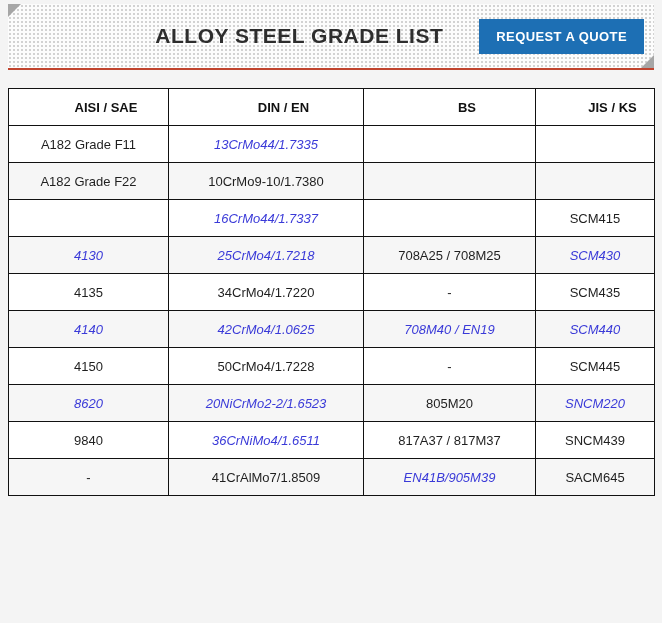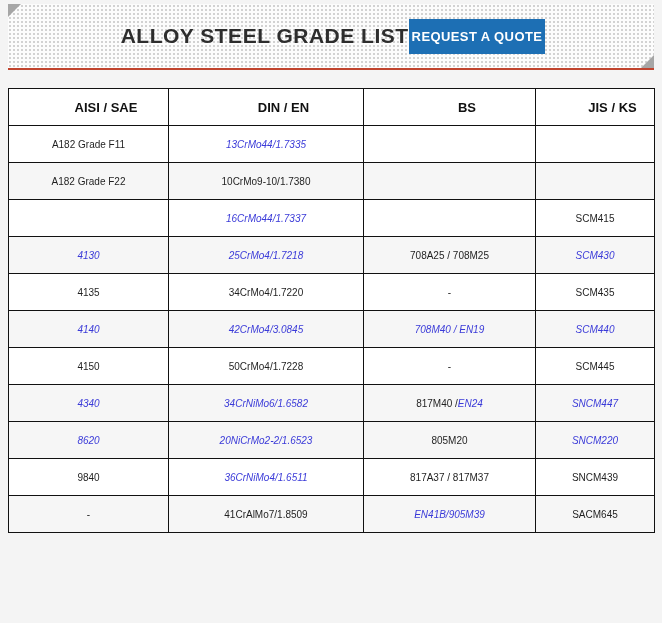--- a/index.html
+++ b/index.html
@@ -11,54 +11,55 @@
     overflow:hidden;
   }
   .header-box {
     position:absolute; left:8px; top:4px;
     width:646px; height:66px;
     box-sizing:border-box;
     background-color:#fcfcfc;
     background-image: radial-gradient(#d2d2d2 1px, rgba(0,0,0,0) 1.2px);
     background-size:4px 4px;
     border-bottom:2px solid var(--accent-red,#c0432e);
-    display:flex; align-items:center; justify-content:center;
+    display:flex; align-items:center; justify-content:flex-end;
     padding:0 10px 0 14px;
   }
   .corner-tl {
     position:absolute; top:0; left:0; width:0; height:0;
     border-top:13px solid #a6a6a6; border-right:13px solid transparent;
   }
   .corner-br {
     position:absolute; bottom:0; right:0; width:0; height:0;
     border-bottom:13px solid #a6a6a6; border-left:13px solid transparent;
   }
   .page-title {
     font-size:21px; font-weight:bold; color:#2d2d2d;
     letter-spacing:0.5px;
   }
   .quote-btn {
     background:var(--button-blue,#1d6fb4);
     color:#ffffff; font-weight:bold; font-size:13px;
     letter-spacing:0.4px;
-    border:none; padding:10px 3px; cursor:pointer;
+    border:none; padding:10px 17px; cursor:pointer;
     font-family:"Liberation Sans", sans-serif;
+    margin-left:36px;
   }
   table.grade-table {
     position:absolute; left:8px; top:88px;
     width:646px;
     border-collapse:collapse;
     table-layout:fixed;
     background:#ffffff;
   }
   .grade-table th, .grade-table td {
     border:1px solid #111111;
     height:34px;
     text-align:center; vertical-align:middle;
-    font-size:10px; color:#1f1f1f;
+    font-size:13px; color:#1f1f1f;
     overflow:hidden;
   }
   .grade-table th { font-weight:bold; font-size:13px; color:#111;padding-left:36px; }
   .grade-table tr.shaded td { background:var(--alt-row-bg,#f6f6f6);text-align:center; }
   .grade-table .lnk { color:var(--link-blue,#3a3ad8); cursor:pointer; text-decoration:none;font-style:italic; }
 </style>
 </head>
 <body>
 
 <div class="page" style="--link-blue: #3a3ad8; --button-blue: #1d6fb4; --accent-red: #c0432e; --alt-row-bg: #f6f6f6; background: rgb(244, 244, 244);">
@@ -110,35 +111,29 @@
           <td><span class="lnk">SCM430</span></td>
         </tr>
         <tr>
           <td><span>4135</span></td>
           <td><span>34CrMo4/1.7220</span></td>
           <td><span>-</span></td>
           <td><span>SCM435</span></td>
         </tr>
         <tr class="shaded">
           <td><span class="lnk">4140</span></td>
-          <td><span class="lnk">42CrMo4/3.0845</span></td>
+          <td><span class="lnk">42CrMo4/1.0625</span></td>
           <td><span class="lnk">708M40 / EN19</span></td>
           <td><span class="lnk">SCM440</span></td>
         </tr>
         <tr>
           <td><span>4150</span></td>
           <td><span>50CrMo4/1.7228</span></td>
           <td><span>-</span></td>
           <td><span>SCM445</span></td>
-        </tr>
-        <tr class="shaded">
-          <td><span class="lnk">4340</span></td>
-          <td><span class="lnk">34CrNiMo6/1.6582</span></td>
-          <td><span>817M40 /</span><span class="lnk">EN24</span></td>
-          <td><span class="lnk">SNCM447</span></td>
         </tr>
         <tr class="shaded">
           <td><span class="lnk">8620</span></td>
           <td><span class="lnk">20NiCrMo2-2/1.6523</span></td>
           <td><span>805M20</span></td>
           <td><span class="lnk">SNCM220</span></td>
         </tr>
         <tr>
           <td><span>9840</span></td>
           <td><span class="lnk">36CrNiMo4/1.6511</span></td>

